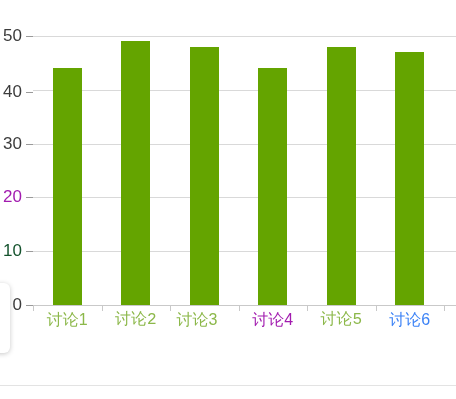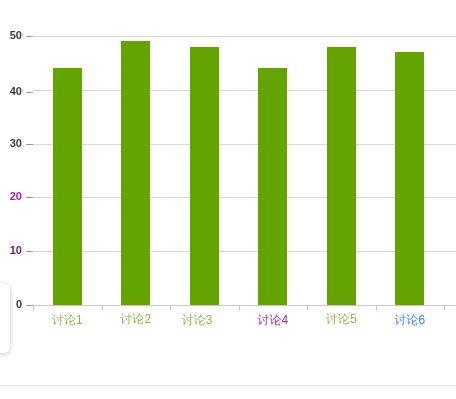--- a/index.html
+++ b/index.html
@@ -76,25 +76,24 @@
   .ytick-row {
     position: absolute;
     left: -33px;
     width: 33px;
     height: 1px;
   }
   .ytick-row .lbl {
     position: absolute;
     right: 11px;
     top: -7px;
-    font-size: 11px;
+    font-size: 17px;
     line-height: 13px;
     color: #3c3c3c;
     white-space: nowrap;
-    font-weight: bold;
   }
   .ytick-row .dash {
     position: absolute;
     right: 0px;
     top: 0px;
     width: 7px;
     height: 1px;
     background: #9a9a9a;
   }
 
@@ -120,21 +119,21 @@
     position: absolute;
     bottom: 0;
     background: #64a400;
     box-sizing: border-box;
   }
 
   
   .xlabel {
     position: absolute;
     top: 313px;
-    font-size: 12px;
+    font-size: 16px;
     line-height: 14px;
     color: #8cb84a;
     text-align: center;
     white-space: nowrap;
     transform: translateX(-50%);
   }
 </style>
 </head>
 <body>
 
@@ -142,21 +141,21 @@
 
   <div class="chart-wrap">
 
     <div class="plot" id="plot" style="background: transparent;">
         <div class="ytick-row" style="top: 269px;">
           <span class="lbl" style="color: rgb(60, 60, 60);">0</span>
           <span class="dash"></span>
         </div>
         <div class="gridline" style="top: 215.2px; background: rgb(217, 217, 217);"></div>
         <div class="ytick-row" style="top: 215.2px;">
-          <span class="lbl" style="color: #701a75;">10</span>
+          <span class="lbl" style="color: #14532d;">10</span>
           <span class="dash"></span>
         </div>
         <div class="gridline" style="top: 161.4px; background: rgb(217, 217, 217);"></div>
         <div class="ytick-row" style="top: 161.4px;">
           <span class="lbl" style="color: #a21caf; margin-left: 12px;">20</span>
           <span class="dash"></span>
         </div>
         <div class="gridline" style="top: 107.6px; background: rgb(217, 217, 217);"></div>
         <div class="ytick-row" style="top: 107.6px;">
           <span class="lbl" style="color: rgb(60, 60, 60);">30</span>

